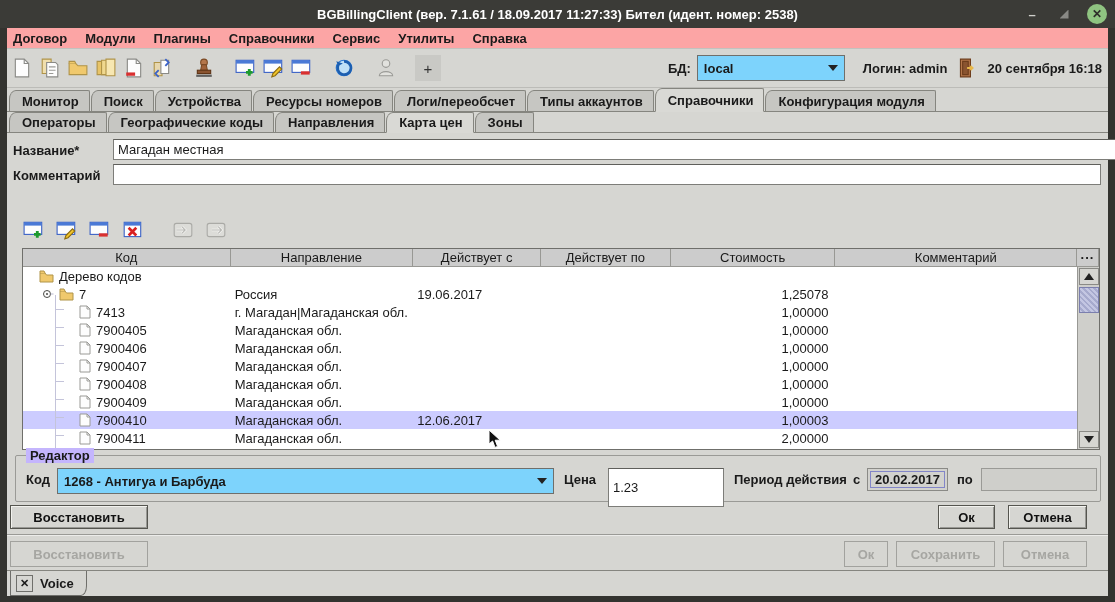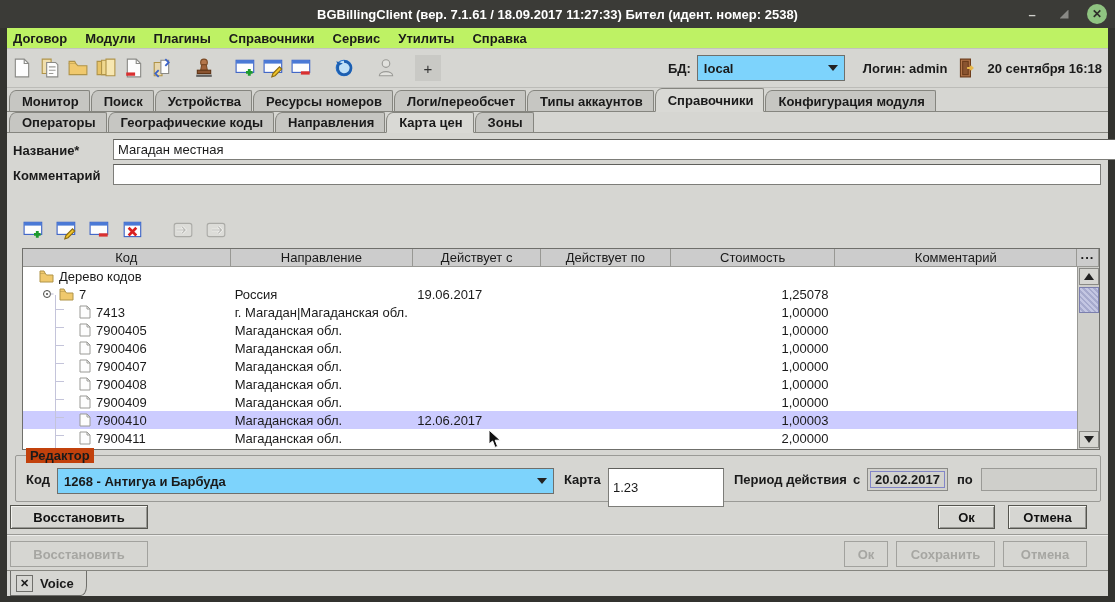--- a/index.html
+++ b/index.html
@@ -9,21 +9,21 @@
 
   
   .titlebar { position:absolute; left:0; top:0; width:1115px; height:28px; background:#3b3b37; display:flex; align-items:center; }
   .titlebar .title { position:absolute; left:0; right:0; text-align:center; color:#ffffff; font-weight:bold; font-size:13px; }
   .win-controls { position:absolute; right:8px; top:0; height:28px; display:flex; align-items:center; gap:14px; }
   .wc { width:18px; height:18px; display:flex; align-items:center; justify-content:center; color:#cfcfcb; font-weight:bold; cursor:default; }
   .wc-max-glyph { width:9px; height:9px; background:#8a8a86; clip-path:polygon(0 100%,100% 0,100% 100%); }
   .wc-close { width:20px; height:20px; border-radius:50%; background:#8fc481; color:#2e2e2a; display:flex; align-items:center; justify-content:center; font-size:12px; font-weight:bold; }
 
   
-  .menubar { position:absolute; left:7px; top:28px; width:1101px; height:21px; background:#bef264; display:flex; align-items:flex-end; border-bottom:1px solid #c2c2be; }
+  .menubar { position:absolute; left:7px; top:28px; width:1101px; height:21px; background:#fca5a5; display:flex; align-items:flex-end; border-bottom:1px solid #c2c2be; }
   .menu-item { padding:0 9px; font-weight:bold; height:100%; display:flex; align-items:center; }
   .menu-item:first-child { padding-left:6px; }
 
   
   .toolbar { position:absolute; left:7px; top:49px; width:1101px; height:39px; background:#d6d6d2; display:flex; align-items:center; border-bottom:1px solid #bcbcb8; }
   .tbtn { width:26px; height:26px; display:flex; align-items:center; justify-content:center; margin-left:2px; }
   .tsep { width:14px; }
   .plusbtn { width:26px; height:26px; margin-left:16px; background:#c9c9c5; display:flex; align-items:center; justify-content:center; font-size:15px; color:#333; }
   .tb-right { margin-left:auto; display:flex; align-items:center; padding-right:6px; }
   .tb-right .lbl { font-weight:bold; margin-right:6px; }
@@ -81,21 +81,21 @@
   .sbtn.up { top:1px; } .sbtn.down { bottom:1px; }
   .tri-up { width:0; height:0; border-left:5px solid transparent; border-right:5px solid transparent; border-bottom:7px solid #222; }
   .tri-dn { width:0; height:0; border-left:5px solid transparent; border-right:5px solid transparent; border-top:7px solid #222; }
   .thumb { position:absolute; left:1px; top:20px; width:20px; height:26px; background:#a6aacd; border:1px solid #7b7fae; background-image:repeating-linear-gradient(45deg,#c3c6e2 0 2px,transparent 2px 4px); }
 
   
   .cursor { position:absolute; left:481px; top:296px; z-index:9; }
 
   
   .groupbox { position:absolute; left:8px; top:322px; width:1086px; height:47px; border:1px solid #9a9a96; border-radius:2px; }
-  .group-title { position:absolute; left:10px; top:-8px; background:#c2410c; padding:0 4px; font-weight:bold; }
+  .group-title { position:absolute; left:10px; top:-8px; background:#c4b5fd; padding:0 4px; font-weight:bold; }
   .ed-row { position:absolute; left:0; top:12px; width:100%; height:24px; }
   .ed-lbl { position:absolute; font-weight:bold; top:4px; }
   .ed-combo { position:absolute; left:41px; top:0; width:497px; height:23px; }
   .price-input { left:592px; top:0; width:116px; height:39px; }
   .datefield { position:absolute; left:851px; top:0; width:81px; height:23px; background:#d2d2ce; border:1px solid #8a8a86; display:flex; align-items:center; justify-content:center; font-weight:bold; }
   .datefield .focusring { position:absolute; inset:2px; border:1px solid #8285c8; pointer-events:none; }
   .emptyfield { position:absolute; left:965px; top:0; width:116px; height:23px; background:#cfcfcb; border:1px solid #9a9a96; }
 
   
   .btn { position:absolute; height:24px; background:#d6d6d2; border:1px solid #55554f; box-shadow:inset 1px 1px 0 #f2f2ee, inset -1px -1px 0 #989894; font-weight:bold; font-family:"Liberation Sans",sans-serif; font-size:13px; display:flex; align-items:center; justify-content:center; color:#111; }
@@ -597,21 +597,21 @@
       </div>
 
     <div class="groupbox">
       <span class="group-title">Редактор</span>
       <div class="ed-row">
         <span class="ed-lbl" style="left:10px;">Код</span>
         <div class="combo ed-combo">
           <span class="cval">1268 - Антигуа и Барбуда</span>
           <span class="arrow-down"></span>
         </div>
-        <span class="ed-lbl" style="left:548px;">Карта</span>
+        <span class="ed-lbl" style="left:548px;">Цена</span>
         <input class="tinput price-input" value="1.23" style="">
         <span class="ed-lbl" style="left:718px;">Период действия</span>
         <span class="ed-lbl" style="left:837px;">с</span>
         <div class="datefield">
             <span>20.02.2017</span>
             <span class="focusring"></span>
           </div>
         <span class="ed-lbl" style="left:941px;">по</span>
         <div class="emptyfield"><span></span></div>
       </div>

